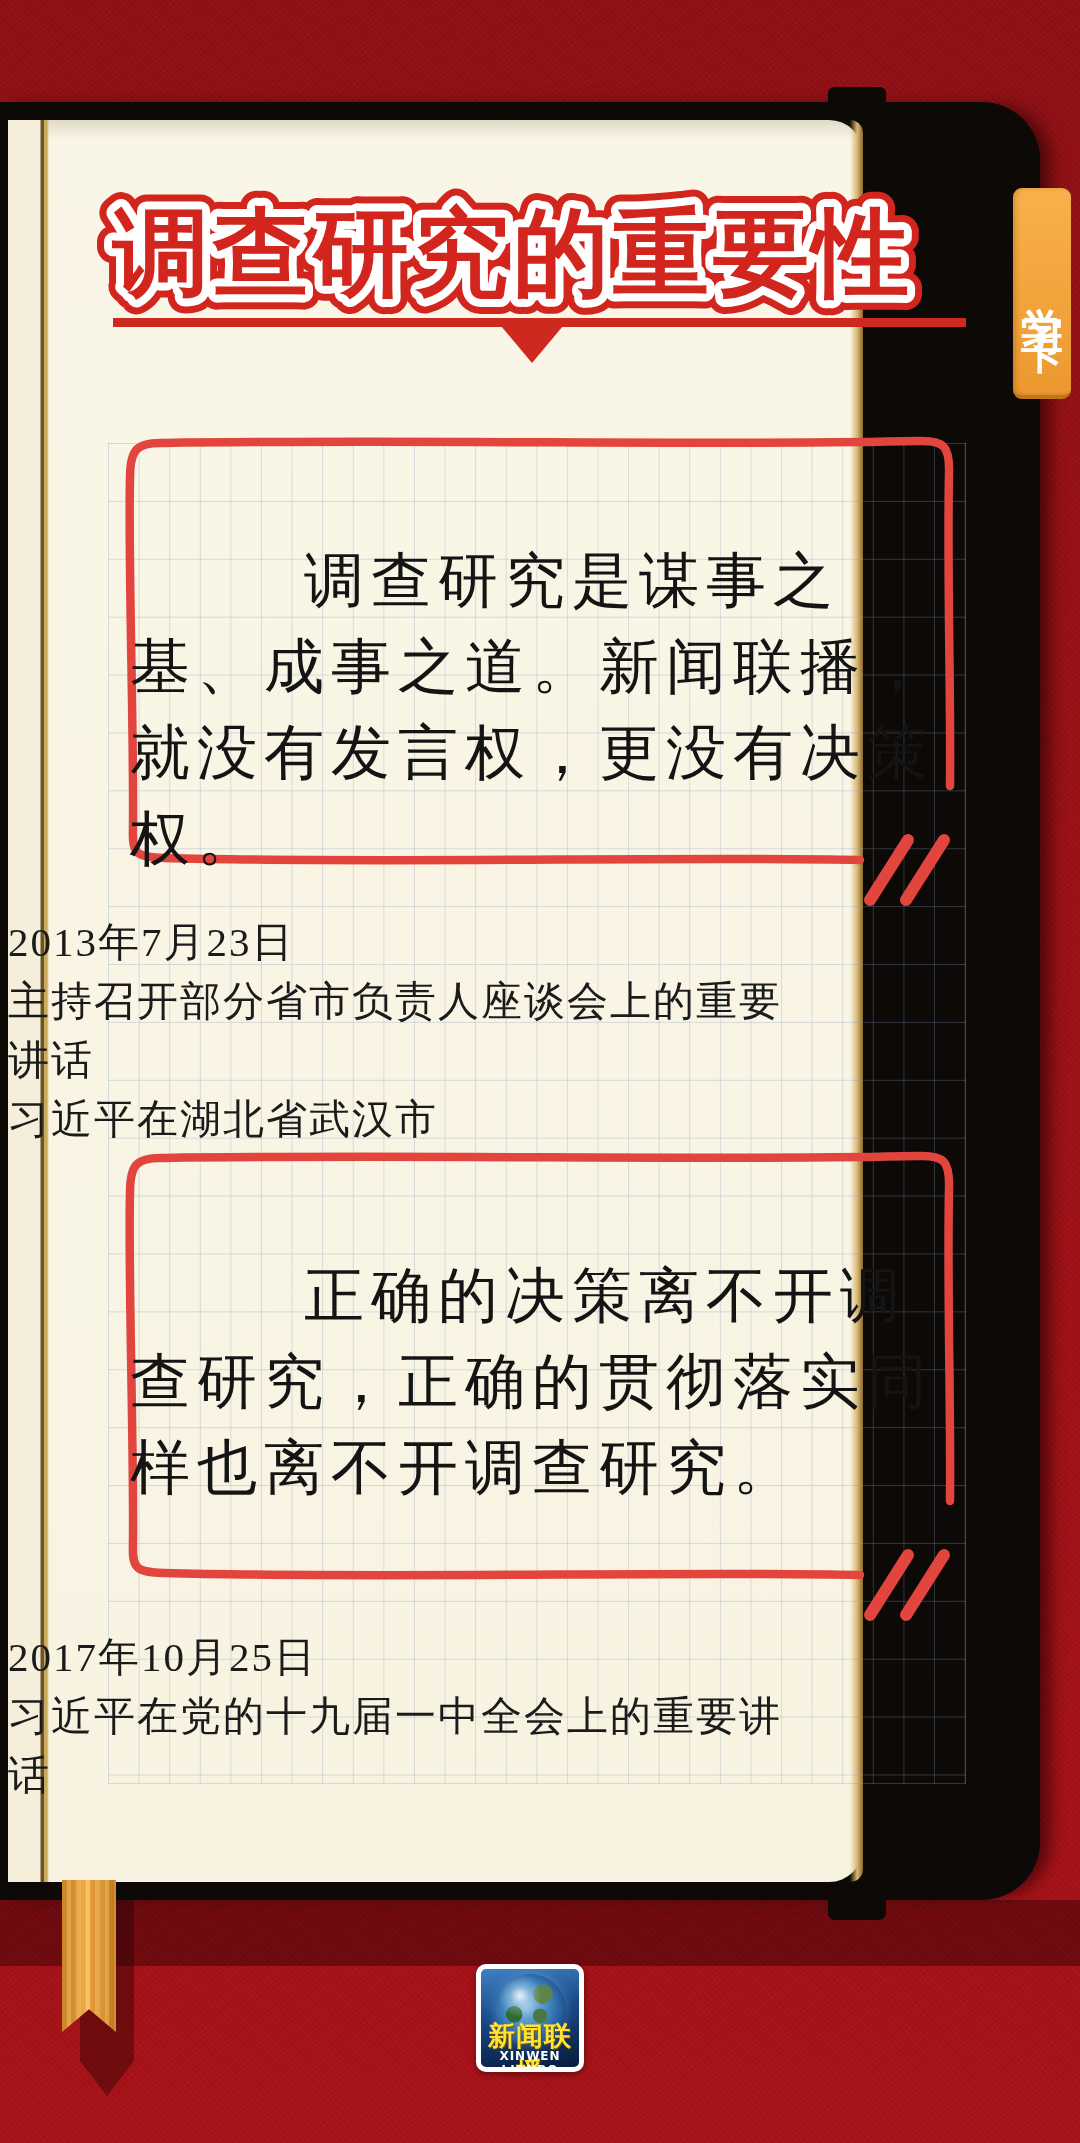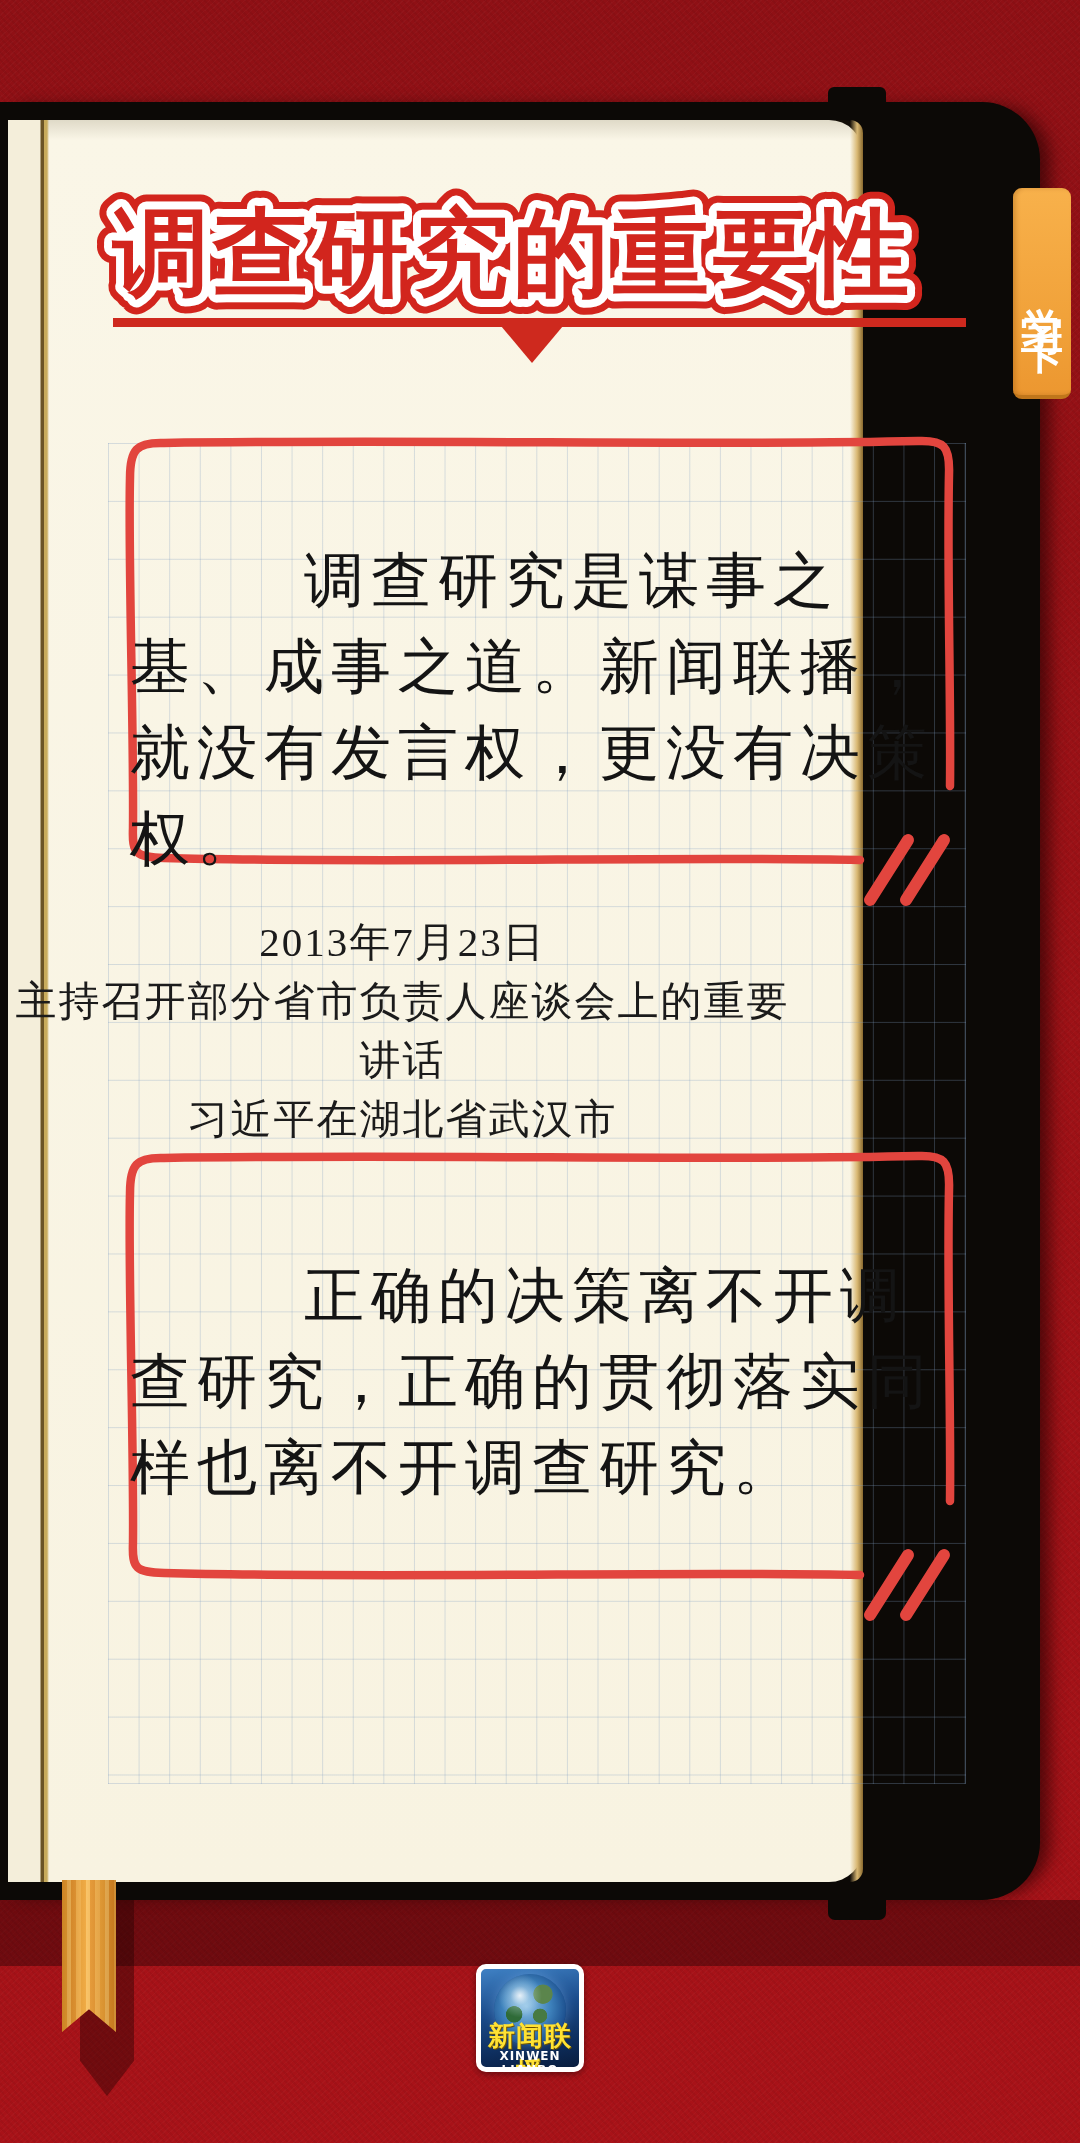--- a/index.html
+++ b/index.html
@@ -62,21 +62,21 @@
   .quote-text{
     position:absolute;left:122px;width:818px;
     font-family:"Liberation Serif","DejaVu Serif",serif;
     font-size:60px;line-height:86px;letter-spacing:7px;
     color:#141414;text-indent:2.9em;
   }
   .quote-text-1{top:418px;}
   .quote-text-2{top:1133px;font-family:Liberation Serif, serif;}
 
   .attrib{
-    position:absolute;right:66px;text-align:center;
+    position:absolute;right:66px;text-align:left;
     font-family:"Liberation Serif","DejaVu Serif",serif;
     font-size:41px;line-height:59px;color:#1b1b1b;letter-spacing:2px;
   }
   .attrib-1{top:793px;}
   .attrib-2{top:1508px;}
 
   
   .side-tab{
     position:absolute;left:1013px;top:188px;width:58px;height:207px;
     background:linear-gradient(180deg,#f8b14b 0%,#f0a038 70%,#ec9730 100%);
@@ -174,20 +174,24 @@
                C 560 426, 260 434, 46 428
                C 18 427, 14 424, 15 398
                C 16 304, 10 124, 12 48
                C 12 20, 18 12, 46 13
                C 300 9, 600 16, 800 11
                C 826 10, 832 16, 831 44
                C 829 140, 833 266, 832 356"></path>
       <path fill="none" stroke="#e2453e" stroke-width="12" stroke-linecap="round" d="M 752 470 L 790 410 M 788 470 L 826 410"></path>
     </svg>
     <div class="quote-text quote-text-2">正确的决策离不开调查研究，正确的贯彻落实同样也离不开调查研究。</div>
+    <div class="attrib attrib-2">
+      <div>2017年10月25日</div>
+      <div>习近平在党的十九届一中全会上的重要讲话</div>
+    </div>
   </div>
 
   <div class="side-tab">
     <span>学习卡</span>
   </div>
 
   <div class="bookmark-shadow"></div>
   <div class="bookmark"></div>
 
   <div class="logo">

